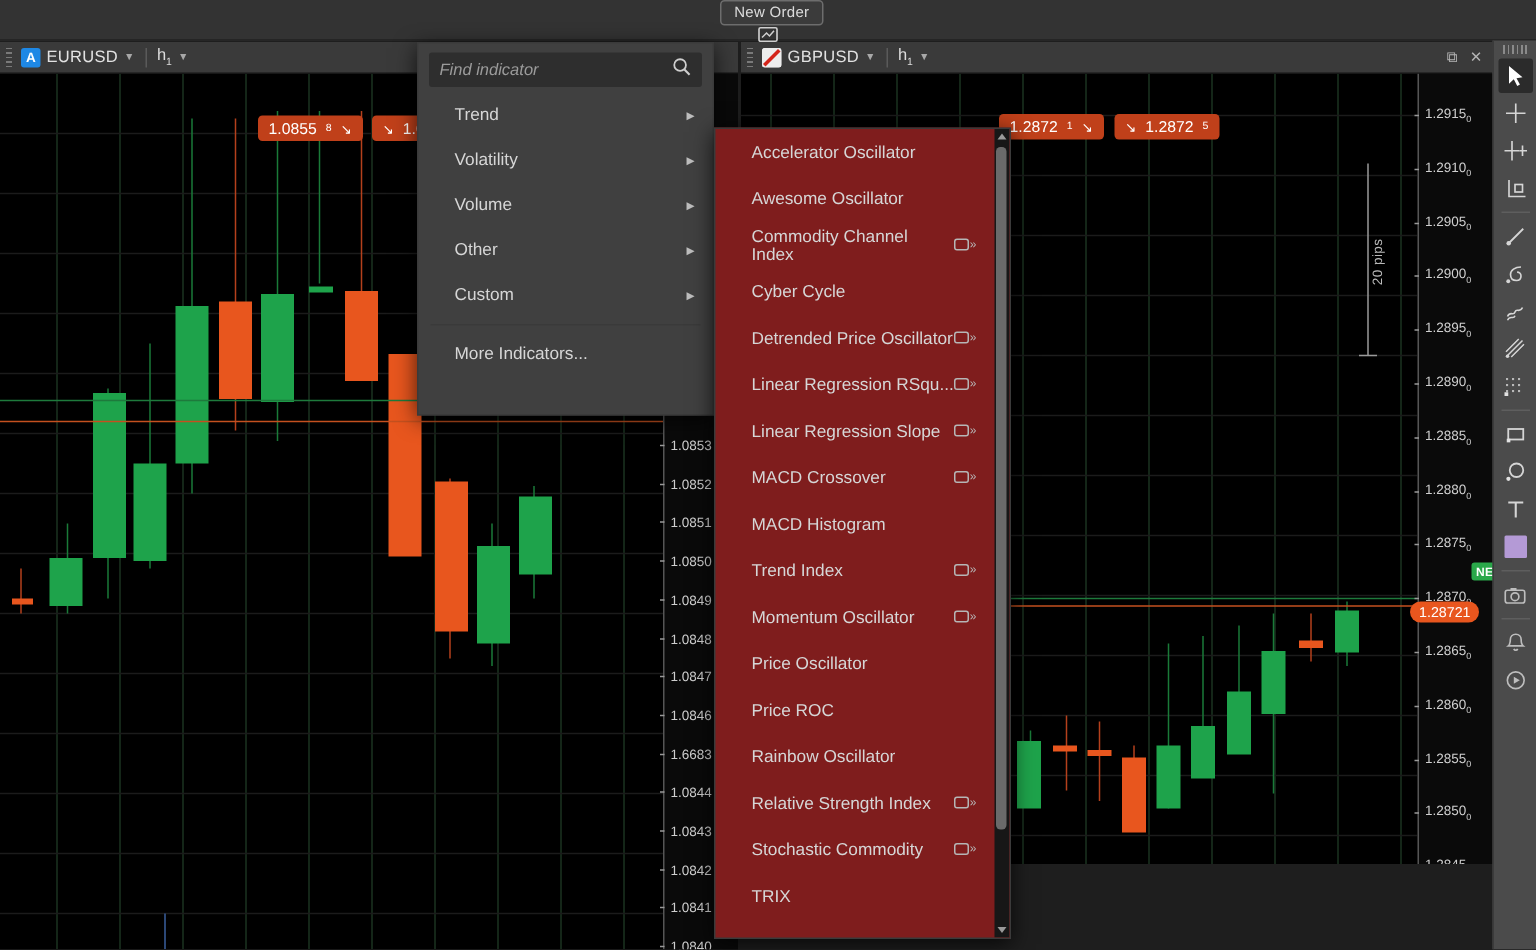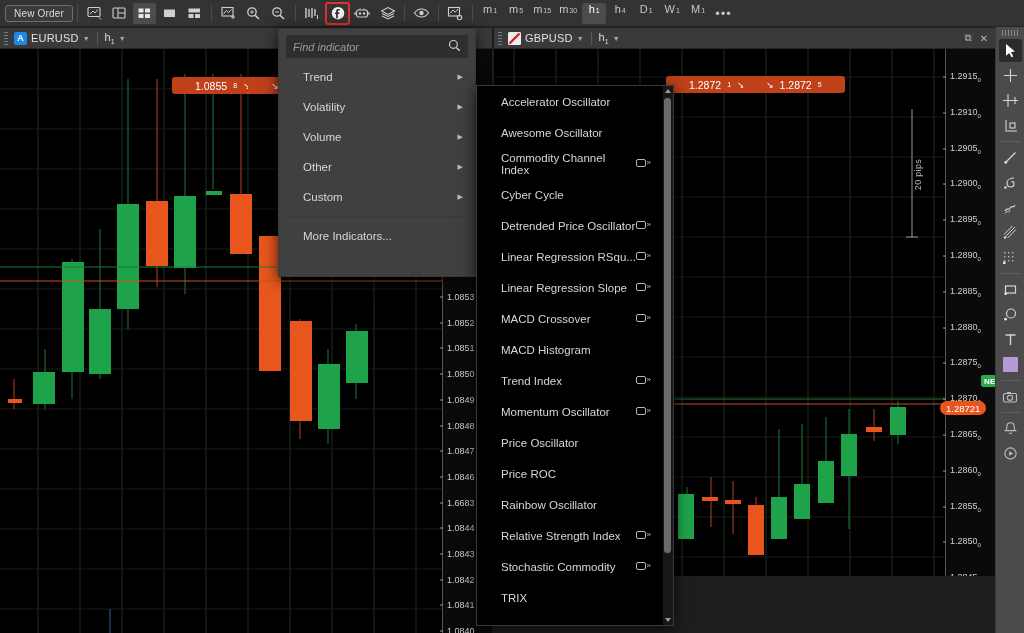--- a/index.html
+++ b/index.html
@@ -11,20 +11,21 @@
     color: #d8d8d8;
   }
   #app { position: relative; width: 1024px; height: 633px; }
 
   
   .toolbar {
     position: absolute; left: 0; top: 0; width: 1024px; height: 27px;
     background: #333333;
     display: flex; align-items: center; gap: 0px;
     border-bottom: 1px solid #252525;
+    flex-direction: column;
   }
   .neworder {
     margin-left: 5px; height: 17px; padding: 0 8px;
     border: 1px solid #6d6d6d; border-radius: 3px;
     background: #3b3b3b; color: #dcdcdc;
     font-size: 10px; line-height: 15px; letter-spacing: .2px;
     display: flex; align-items: center; cursor: pointer;
   }
   .tsep { width: 1px; height: 18px; background: #4a4a4a; margin: 0 4px; }
   .tbtn {
@@ -76,21 +77,21 @@
     font-size:9px; color:#cfcfcf;
   }
   .axis .tick { position:absolute; left:4px; white-space:nowrap; transform:translateY(-50%); }
   .axis .tick sub { font-size:6px; }
   .axis .tm { position:absolute; left:-3px; width:3px; height:1px; background:#999; transform:translateY(-50%); }
 
   
   .quote {
     position:absolute; height:17px; border-radius:3px; background:#c0401a;
     color:#fff; font-size:10.5px; display:flex; align-items:center; gap:6px;
-    padding:0 23px; cursor:pointer; white-space:nowrap;
+    padding:0 7px; cursor:pointer; white-space:nowrap;
   }
   .quote sub { font-size:7px; }
 
   .pricetag {
     position:absolute; height:14px; border-radius:7px; background:#e8561e; color:#fff;
     font-size:9.5px; display:flex; align-items:center; padding:0 6px; white-space:nowrap;
   }
   .newbadge {
     position:absolute; height:12px; background:#2aa84a; color:#fff;
     font-size:8px; font-weight:bold; display:flex; align-items:center;
@@ -118,21 +119,21 @@
   .search-row input::placeholder { color:#9b9b9b; font-style:italic; }
   .mitem {
     height:30px; display:flex; align-items:center; padding:0 12px 0 24px;
     font-size:11.5px; color:#d6d6d6; cursor:pointer; position:relative;
   }
   .mitem.active { background:#333333; }
   .mitem .arw { margin-left:auto; font-size:7px; color:#bdbdbd; }
   .msep { height:1px; background:#3a3a3a; margin:4px 8px; }
 
   .submenu {
-    position:absolute; background:#000000; border:1px solid #3a3a3a;
+    position:absolute; background:#7f1d1d; border:1px solid #3a3a3a;
     box-shadow:0 3px 14px rgba(0,0,0,.75); z-index:50; overflow:hidden;
   }
   .sub-list { position:absolute; left:0; right:10px; top:0; }
   .sitem {
     height:31px; display:flex; align-items:center; padding:0 12px 0 24px;
     font-size:11.5px; color:#d6d6d6; cursor:pointer;
   }
   .alert-ic { margin-left:auto; width:15px; height:10px; position:relative; }
   .alert-ic i {
     position:absolute; left:0; top:0; width:10px; height:8px;

